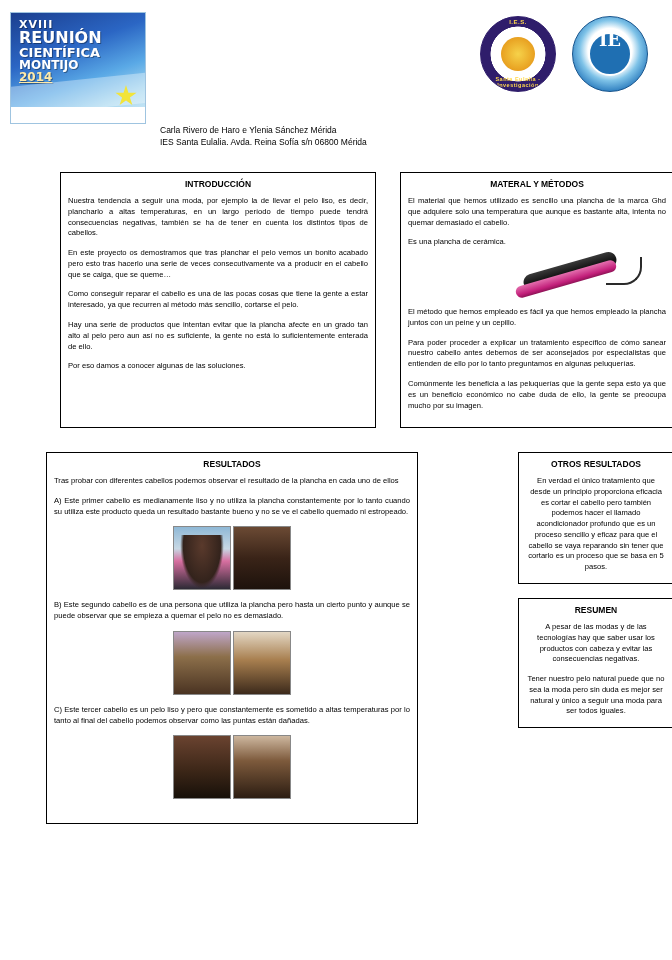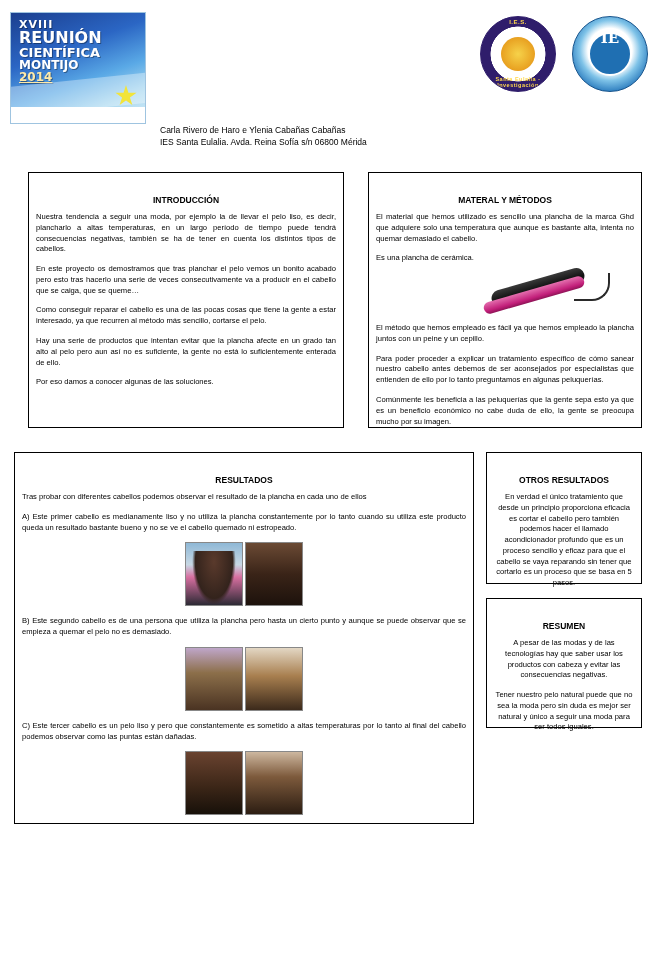--- a/index.html
+++ b/index.html
@@ -137,21 +137,21 @@
     width: 40px; height: 40px;
     border-radius: 50%;
     background: #1f6fb2;
     border: 2px solid #ffffff;
   }
   .junta-logo .jl-letters {
     position: absolute;
     left: 0; top: 12px;
     width: 74px;
     text-align: center;
-    font-size: 15px;
+    font-size: 18px;
     font-weight: bold;
     color: #ffffff;
     font-family: "DejaVu Serif", serif;
   }
 
   .poster-title {
     position: absolute;
     left: 135px;
     top: 88px;
     width: 420px;
@@ -167,40 +167,41 @@
     font-size: 8.5px;
     line-height: 1.45;
   }
 
   
   .panel {
     position: absolute;
     border: 1px solid #000;
     box-sizing: border-box;
     background: #fff;
-    padding: 22px 7px;
+    padding: 6px 7px;
+    margin-left: 32px;
   }
   .panel-title {
     text-align: center;
     font-size: 8.5px;
     font-weight: bold;
     margin-bottom: 7px;
   }
   .panel p {
     margin: 0 0 9px 0;
     font-size: 7.6px;
     line-height: 1.42;
     text-align: justify;
   }
   .panel p:last-child { margin-bottom: 0; }
   .centered p { text-align: center; }
 
   #intro   { left: 28px;  top: 172px; width: 316px; height: 256px; }
   #material{ left: 368px; top: 172px; width: 274px; height: 256px; }
-  #results { left: 14px;  top: 452px; width: 460px; height: 372px; }
+  #results { left: 14px;  top: 452px; width: 372px; height: 372px; }
   #other   { left: 486px; top: 452px; width: 156px; height: 132px; }
   #resumen { left: 486px; top: 598px; width: 156px; height: 130px; }
 
   
   .iron {
     position: relative;
     height: 42px;
     margin: 2px 0 8px 0;
   }
   .iron .body {
@@ -286,21 +287,21 @@
       <div class="sun"></div>
       <div class="ring-text-b">Santa Eulalia · Investigación</div>
     </div>
 
     <div class="junta-logo">
       <div class="jl-inner"></div>
       <div class="jl-letters">IE</div>
     </div>
 
     <div class="authors">
-      <div>Carla Rivero de Haro e Ylenia Cabañas Cabañas</div>
+      <div>Carla Rivero de Haro e Ylenia Sánchez Mérida</div>
       <div>IES Santa Eulalia. Avda. Reina Sofía s/n 06800 Mérida</div>
     </div>
   </div>
 
   <div class="panel" id="intro">
     <div class="panel-title">INTRODUCCIÓN</div>
     <p>Nuestra tendencia a seguir una moda, por ejemplo la de llevar el pelo liso, es decir, plancharlo a altas temperaturas, en un largo período de tiempo puede tendrá consecuencias negativas, también se ha de tener en cuenta  los distintos tipos de cabellos.</p>
     <p>En este proyecto os demostramos que tras planchar el pelo vemos un bonito acabado pero esto tras hacerlo una serie de veces consecutivamente va a producir en el cabello que se caiga, que se queme…</p>
     <p>Como conseguir reparar el cabello es una de las pocas cosas que tiene la gente a estar interesado, ya que recurren al método más sencillo, cortarse el pelo.</p>
     <p>Hay una serie de productos que intentan evitar que la plancha afecte en un grado tan alto al pelo pero aun así no es suficiente, la gente no está lo suficientemente enterada de ello.</p>

